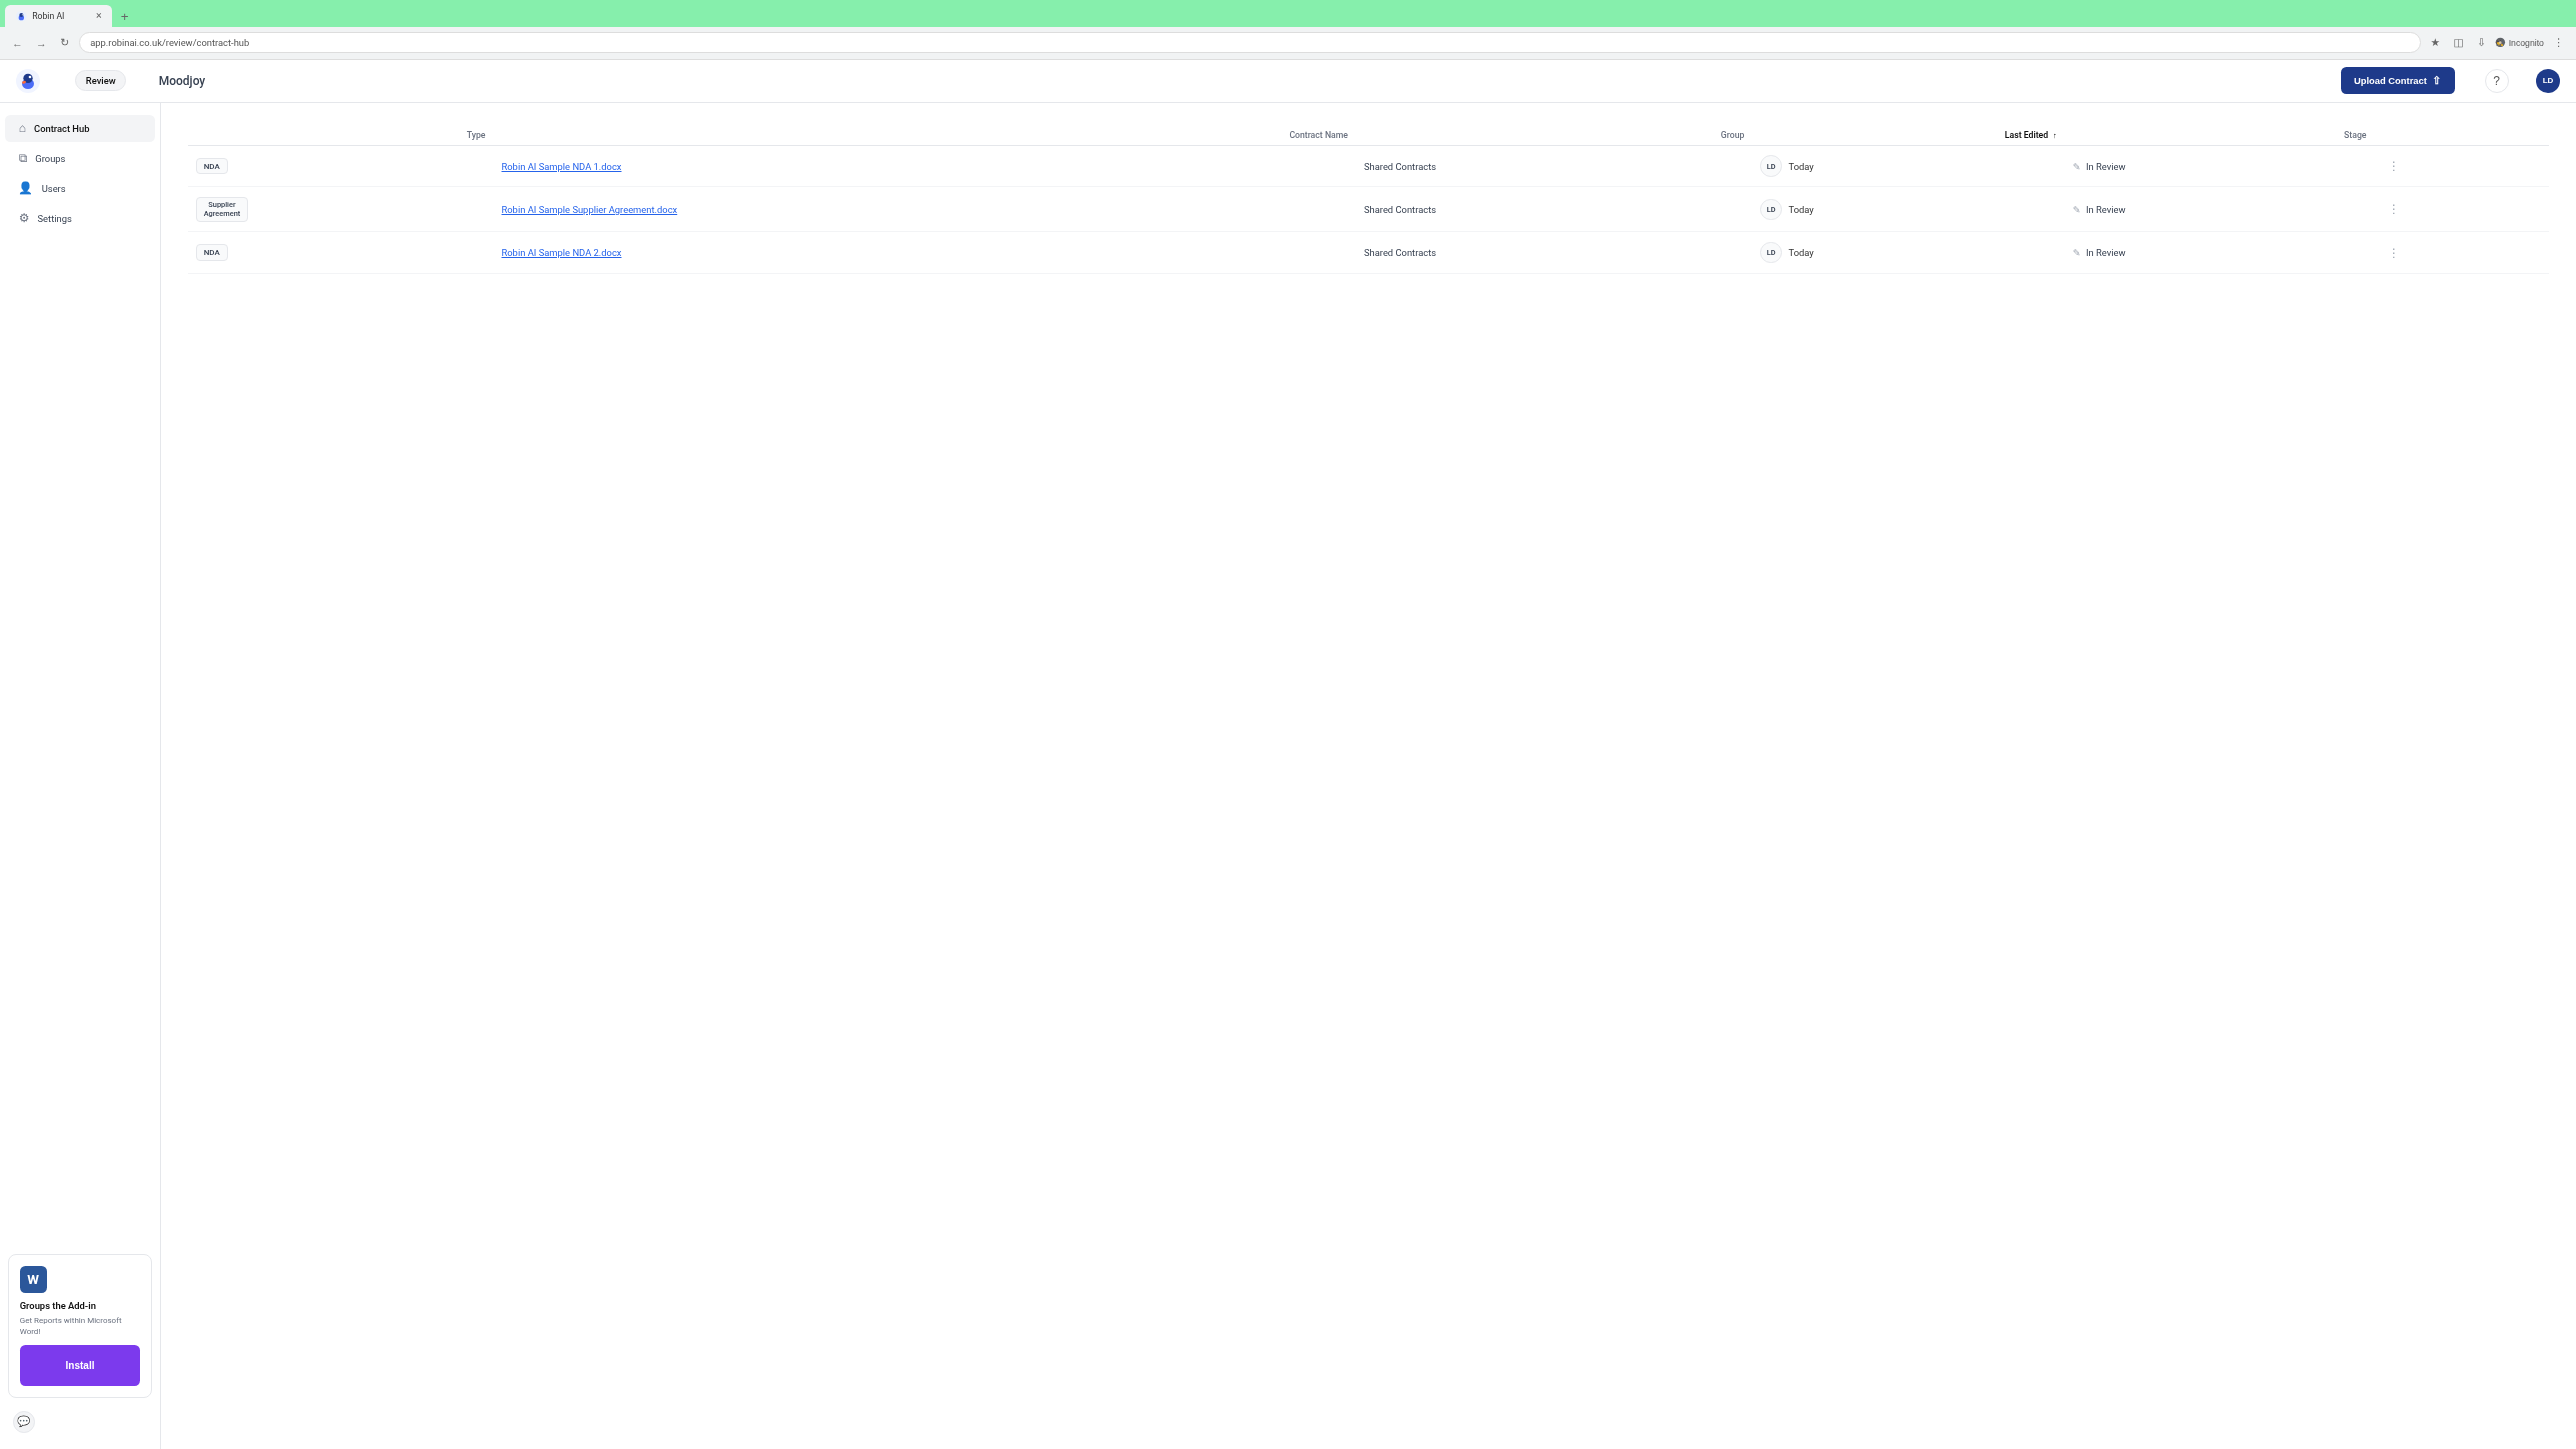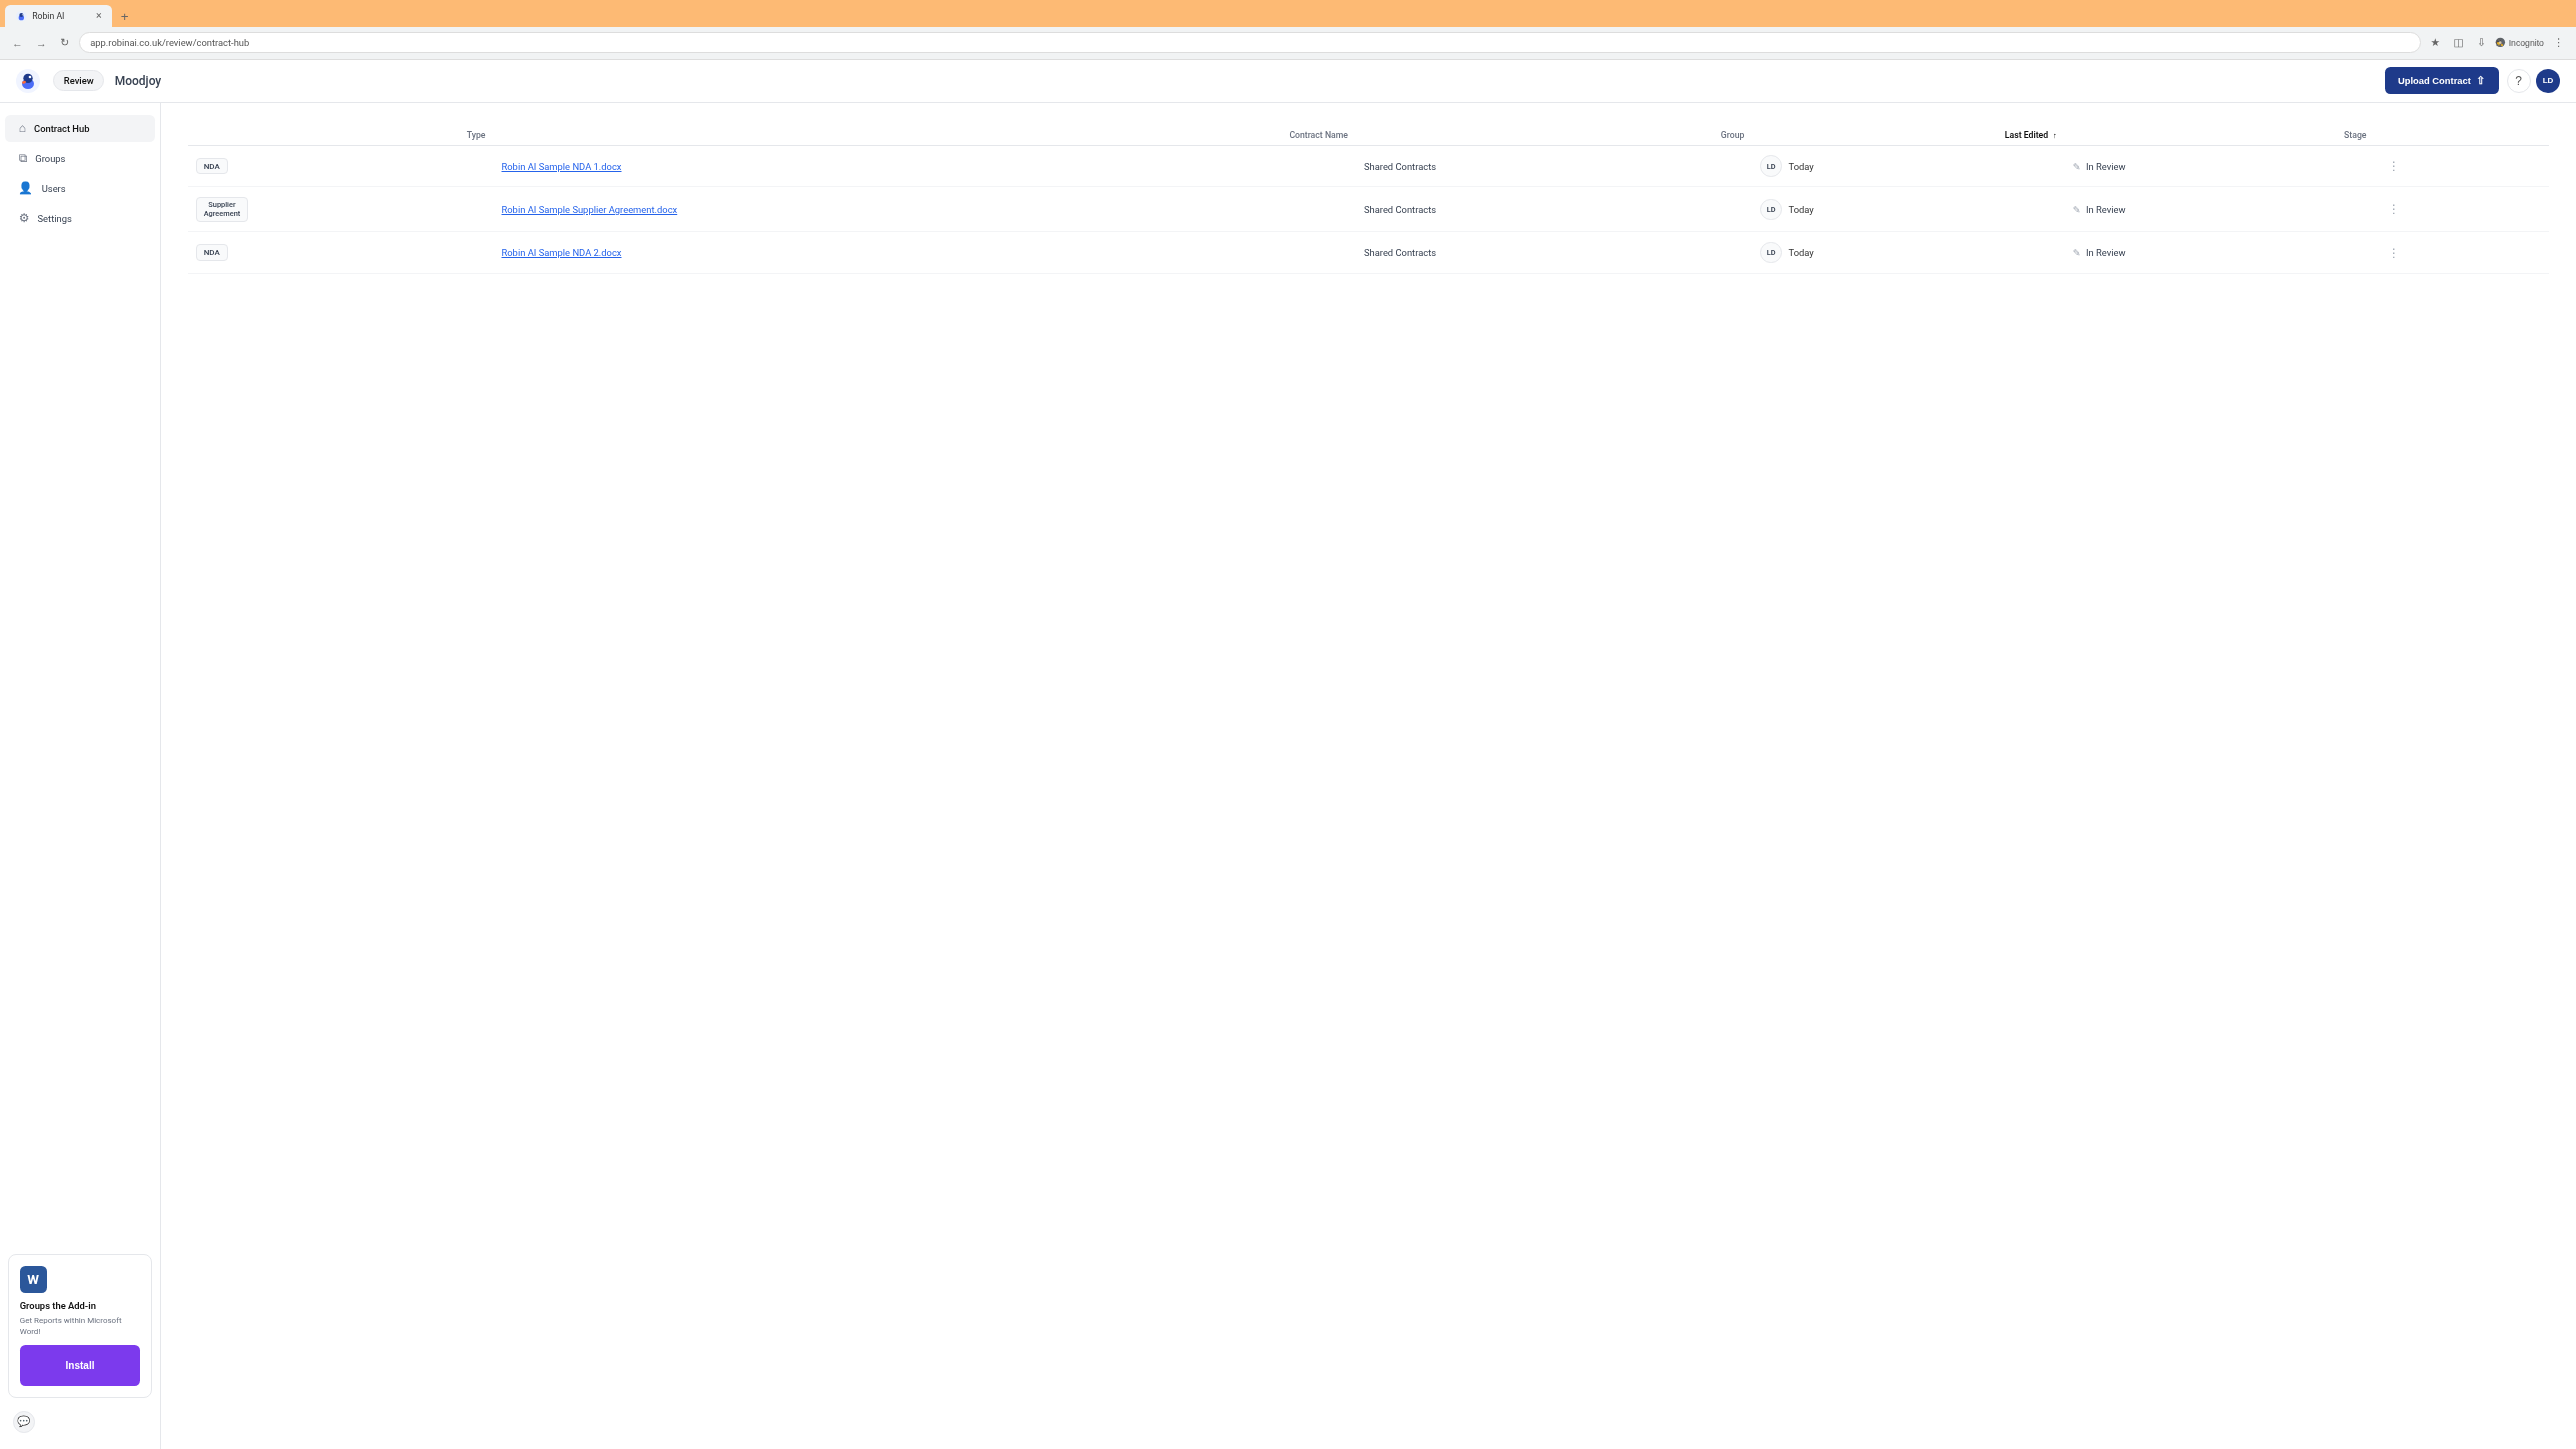--- a/index.html
+++ b/index.html
@@ -1,35 +1,35 @@
 <!DOCTYPE html>
 <html style="font-size:10.7px"><head>
   <meta charset="utf-8">
   <style>
     * { box-sizing: border-box; margin: 0; padding: 0; }
     body { font-family: -apple-system, BlinkMacSystemFont, 'Segoe UI', Roboto, sans-serif; background: #fff; font-size: 9.4px; color: #333; }
 
     
     .browser-chrome { background: #f1f3f4; border-bottom: 0.7px solid #ddd; }
-    .browser-tab-bar { display: flex; align-items: flex-end; padding: 5.4px 5.4px 0 5.4px; gap: 3px; background: #fdba74; }
+    .browser-tab-bar { display: flex; align-items: flex-end; padding: 5.4px 5.4px 0 5.4px; gap: 3px; background: #86efac; }
     .browser-tab { display: flex; align-items: center; gap: 5.4px; background: #f1f3f4; padding: 5.4px 10.7px; border-radius: 5.4px 5.4px 0 0; font-size: 8.7px; color: #333; min-width: 107px; }
     .browser-tab .tab-favicon { width: 10.7px; height: 10.7px; }
     .browser-tab .tab-close { margin-left: auto; cursor: pointer; color: #666; font-size: 10.7px; line-height: 1; }
     .browser-tab-new { background: none; border: none; font-size: 13.4px; color: #666; cursor: pointer; padding: 2.7px 5.4px; }
     .browser-nav-bar { display: flex; align-items: center; gap: 5.4px; padding: 5.4px 8px; background: #f1f3f4; }
     .nav-btn { background: none; border: none; cursor: pointer; color: #666; font-size: 10.7px; padding: 2.7px 4px; border-radius: 50%; }
     .address-bar { flex: 1; background: #fff; border: 0.7px solid #ddd; border-radius: 13.4px; padding: 4px 10.7px; font-size: 9.4px; color: #333; display: flex; align-items: center; gap: 5.4px; }
     .address-bar span { color: #555; }
     .nav-actions { display: flex; align-items: center; gap: 5.4px; }
     .nav-action-btn { background: none; border: none; cursor: pointer; color: #666; font-size: 10.7px; padding: 2.7px 4px; border-radius: 50%; }
     .incognito-badge { background: none; border: none; color: #555; font-size: 8.7px; cursor: pointer; display: flex; align-items: center; gap: 2.7px; }
 
     
     .app-container { display: flex; flex-direction: column; height: calc(100vh - 60px); }
-    .app-header { display: flex; align-items: center; padding: 0 16px; height: 43px; border-bottom: 0.7px solid #e5e7eb; background: #fff; }
+    .app-header { display: flex; align-items: center; padding: 0 16px; height: 43px; border-bottom: 0.7px solid #e5e7eb; background: #fff; gap: 22px; }
     .app-logo { display: flex; align-items: center; gap: 5.4px; margin-right: 13.4px; }
     .app-logo-icon { width: 24px; height: 24px; }
     .app-nav-item { padding: 4px 9.4px; border-radius: 13.4px; font-size: 9.4px; font-weight: 500; cursor: pointer; }
     .app-nav-item.active { background: #f3f4f6; color: #111; border: 0.7px solid #e5e7eb; }
     .app-workspace-name { margin-left: 10.7px; font-size: 12px; color: #374151; font-weight: 500; }
     .header-spacer { flex: 1; }
     .upload-btn { background: #1e3a8a; color: #fff; border: none; padding: 6.7px 13.4px; border-radius: 5.4px; font-size: 9.4px; font-weight: 600; cursor: pointer; display: flex; align-items: center; gap: 5.4px; }
     .help-btn { width: 24px; height: 24px; border-radius: 50%; border: 0.7px solid #e5e7eb; background: #fff; color: #555; cursor: pointer; font-size: 12px; display: flex; align-items: center; justify-content: center; margin-left: 8px; }
     .avatar-btn { width: 24px; height: 24px; border-radius: 50%; background: #1e3a8a; color: #fff; font-size: 8px; font-weight: 600; border: none; cursor: pointer; display: flex; align-items: center; justify-content: center; margin-left: 5.4px; }
 

